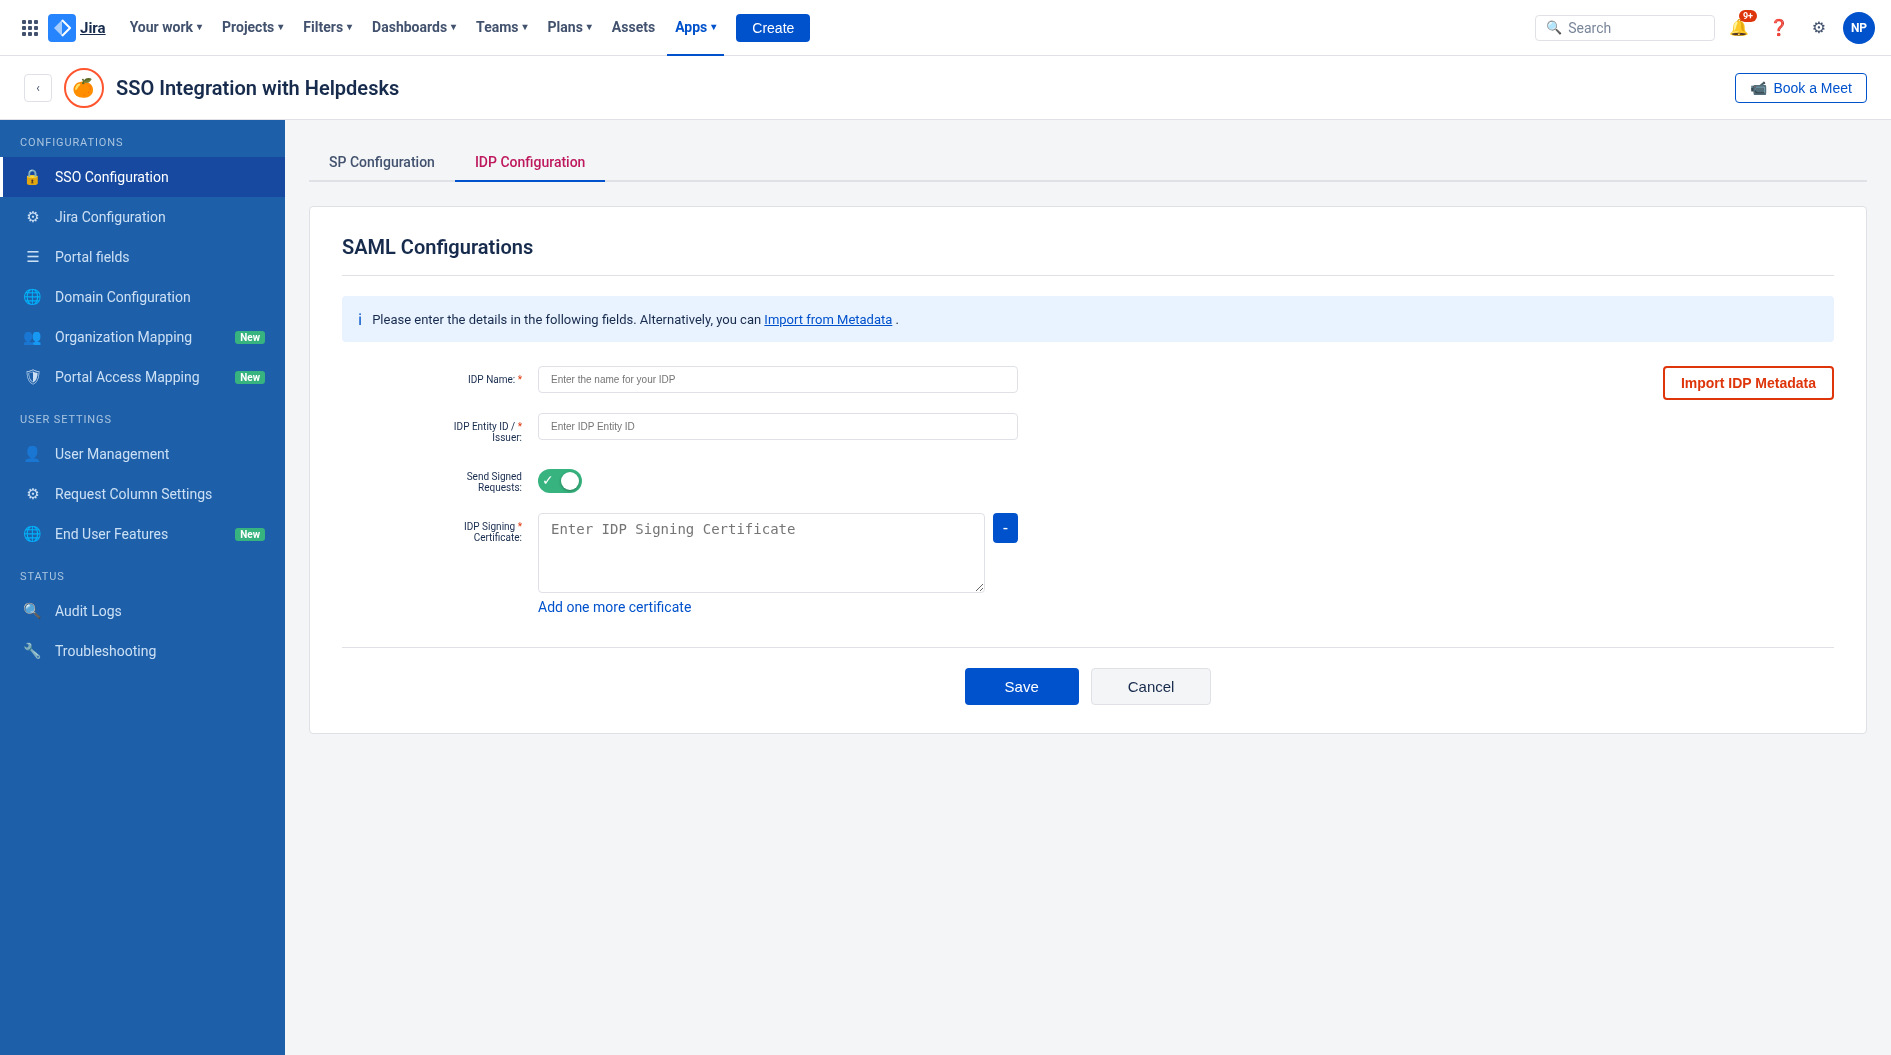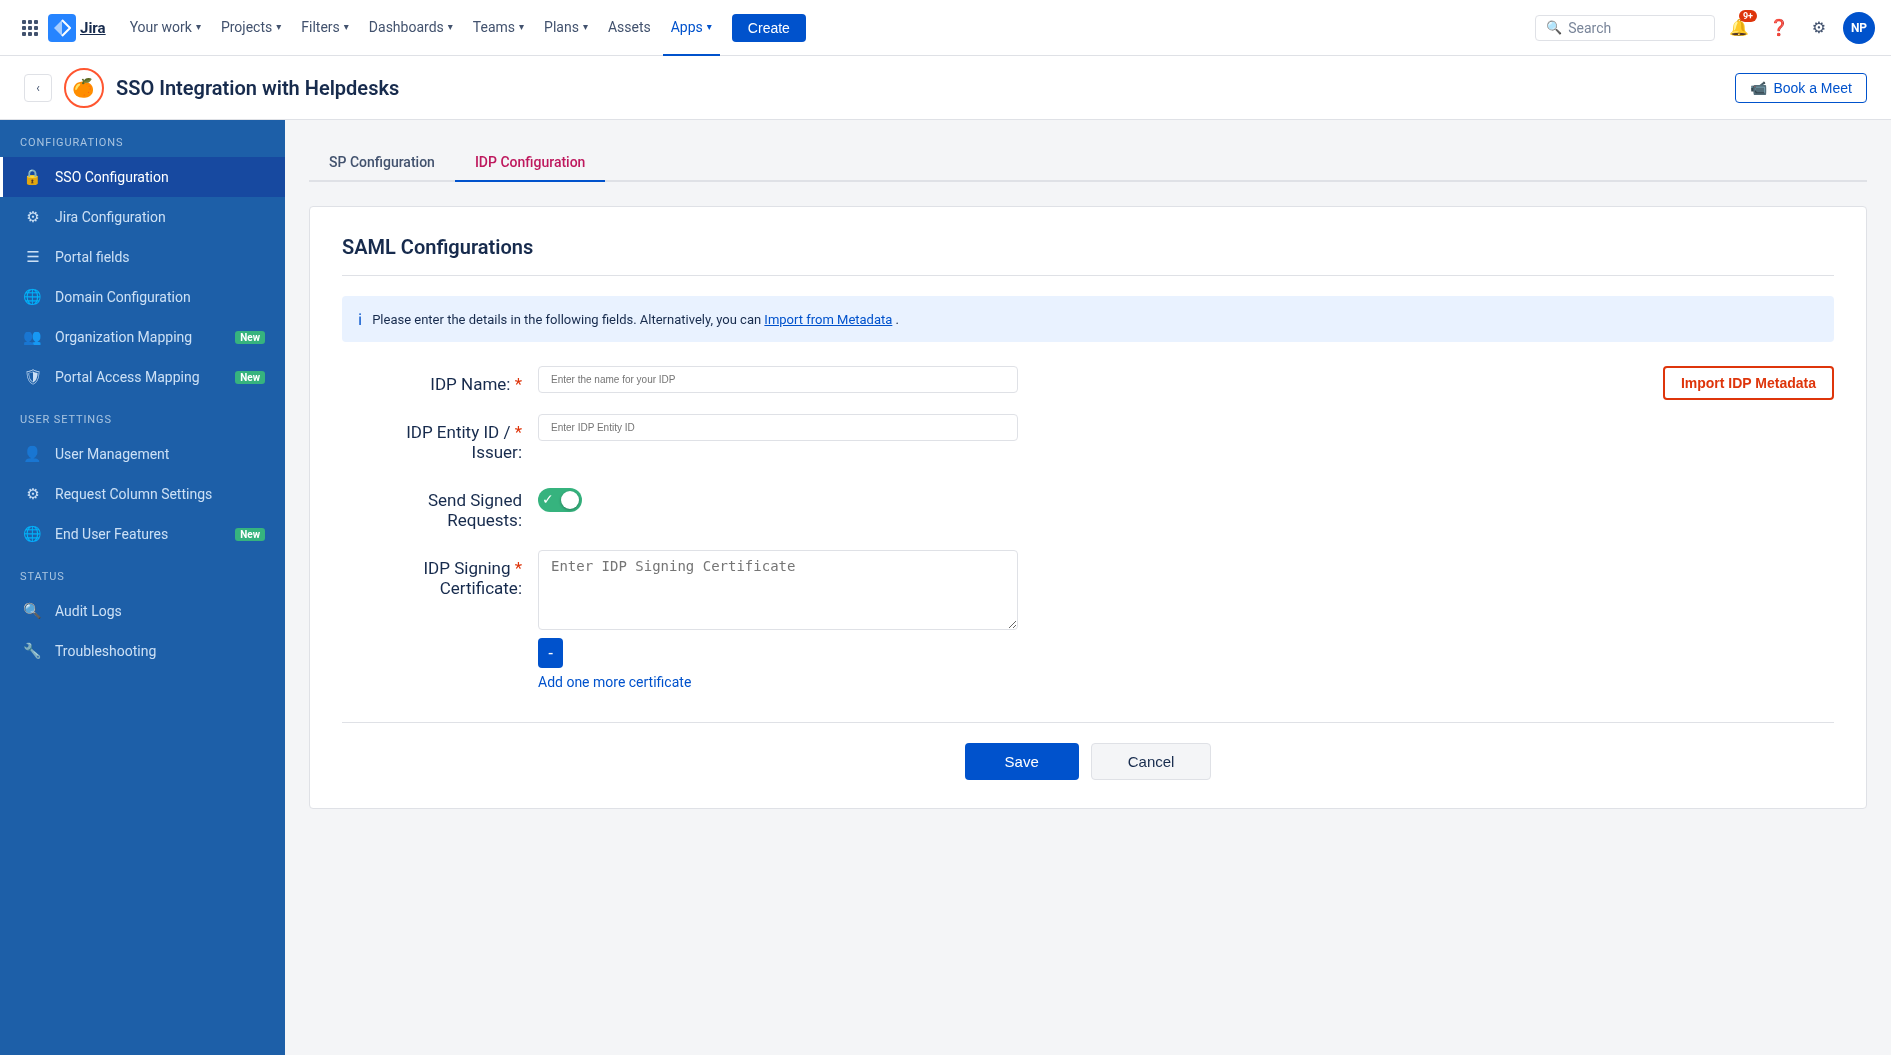--- a/index.html
+++ b/index.html
@@ -8,21 +8,21 @@
     
     .top-nav {
       display: flex; align-items: center; background: #fff; height: 56px;
       padding: 0 16px; border-bottom: 1px solid #dfe1e6; position: relative; z-index: 100;
     }
     .top-nav-left { display: flex; align-items: center; gap: 4px; flex: 1; }
     .grid-icon { width: 28px; height: 28px; display: flex; align-items: center; justify-content: center; cursor: pointer; color: #42526e; }
     .jira-logo { display: flex; align-items: center; gap: 4px; margin-right: 12px; cursor: pointer; text-decoration: underline; }
     .jira-logo-icon { width: 28px; height: 28px; background: #2684ff; border-radius: 4px; display: flex; align-items: center; justify-content: center; }
     .jira-logo-text { font-weight: 700; color: #172b4d; font-size: 15px; }
-    .nav-item { display: flex; align-items: center; gap: 4px; padding: 0 8px; height: 56px; cursor: pointer; color: #42526e; font-size: 14px; font-weight: 400; border-bottom: 2px solid transparent; white-space: nowrap; }
+    .nav-item { display: flex; align-items: center; gap: 4px; padding: 0 8px; height: 56px; cursor: pointer; color: #42526e; font-size: 14px; font-weight: 700; border-bottom: 2px solid transparent; white-space: nowrap; }
     .nav-item.active { color: #0052cc; border-bottom: 2px solid #0052cc; }
     .nav-chevron { font-size: 10px; }
     .create-btn { background: #0052cc; color: #fff; border: none; border-radius: 4px; padding: 6px 16px; font-size: 14px; font-weight: 500; cursor: pointer; margin-left: 8px; }
     .top-nav-right { display: flex; align-items: center; gap: 8px; }
     .search-box { display: flex; align-items: center; border: 1px solid #dfe1e6; border-radius: 4px; padding: 4px 10px; gap: 6px; min-width: 180px; background: #fff; cursor: text; }
     .search-icon { color: #7a869a; font-size: 13px; }
     .search-text { color: #7a869a; font-size: 14px; }
     .icon-btn { width: 32px; height: 32px; border-radius: 50%; display: flex; align-items: center; justify-content: center; cursor: pointer; color: #42526e; font-size: 16px; position: relative; }
     .notif-badge { position: absolute; top: -2px; right: -2px; background: #de350b; color: #fff; font-size: 9px; border-radius: 8px; padding: 1px 4px; font-weight: 700; }
     .avatar { width: 32px; height: 32px; border-radius: 50%; background: #0052cc; color: #fff; display: flex; align-items: center; justify-content: center; font-size: 12px; font-weight: 700; cursor: pointer; }
@@ -74,32 +74,32 @@
     .info-link { color: #0052cc; text-decoration: underline; cursor: pointer; }
 
     
     .form-section { position: relative; }
     .import-meta-btn {
       position: absolute; right: 0; top: 0;
       border: 2px solid #de350b; color: #de350b; background: #fff;
       border-radius: 4px; padding: 7px 16px; font-size: 14px; font-weight: 600; cursor: pointer;
     }
     .form-row { display: flex; align-items: flex-start; margin-bottom: 20px; gap: 16px; }
-    .form-label { min-width: 180px; text-align: right; padding-top: 8px; font-size: 17px; color: #172b4d; flex-shrink: 0; }
+    .form-label { min-width: 180px; text-align: right; padding-top: 8px; font-size: 10px; color: #172b4d; flex-shrink: 0; }
     .required-star { color: #de350b; }
     .form-control { flex: 1; max-width: 480px; }
     .form-input {
       width: 100%; border: 1px solid #dfe1e6; border-radius: 4px; padding: 7px 12px;
       font-size: 10px; color: #172b4d; outline: none;
     }
     .form-textarea {
       width: 100%; border: 1px solid #dfe1e6; border-radius: 4px; padding: 7px 12px;
       font-size: 14px; color: #172b4d; outline: none; min-height: 80px; resize: vertical;
     }
-    .cert-row { display: flex; gap: 8px; align-items: flex-start; flex-direction: column; }
+    .cert-row { display: flex; gap: 8px; align-items: flex-start; }
     .cert-remove-btn { background: #0052cc; color: #fff; border: none; border-radius: 4px; padding: 6px 10px; font-size: 16px; cursor: pointer; margin-top: 0; }
     .add-cert-link { color: #0052cc; font-size: 14px; cursor: pointer; text-decoration: none; display: inline-block; margin-top: 6px; }
 
     
     .toggle-wrapper { display: flex; align-items: center; padding-top: 6px; }
     .toggle { position: relative; width: 44px; height: 24px; cursor: pointer; }
     .toggle-track {
       width: 44px; height: 24px; background: #36b37e; border-radius: 12px;
       position: relative; transition: background 0.2s;
     }

